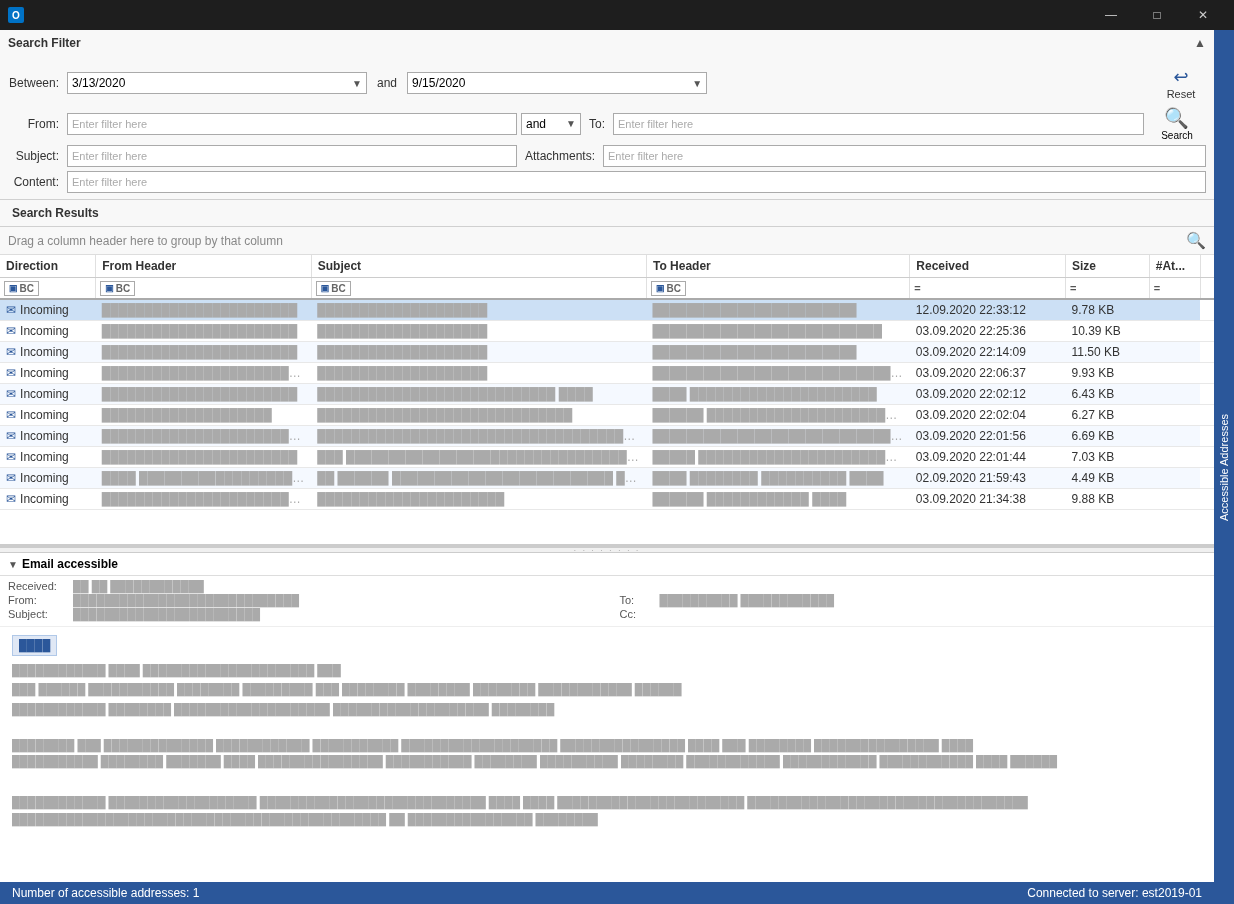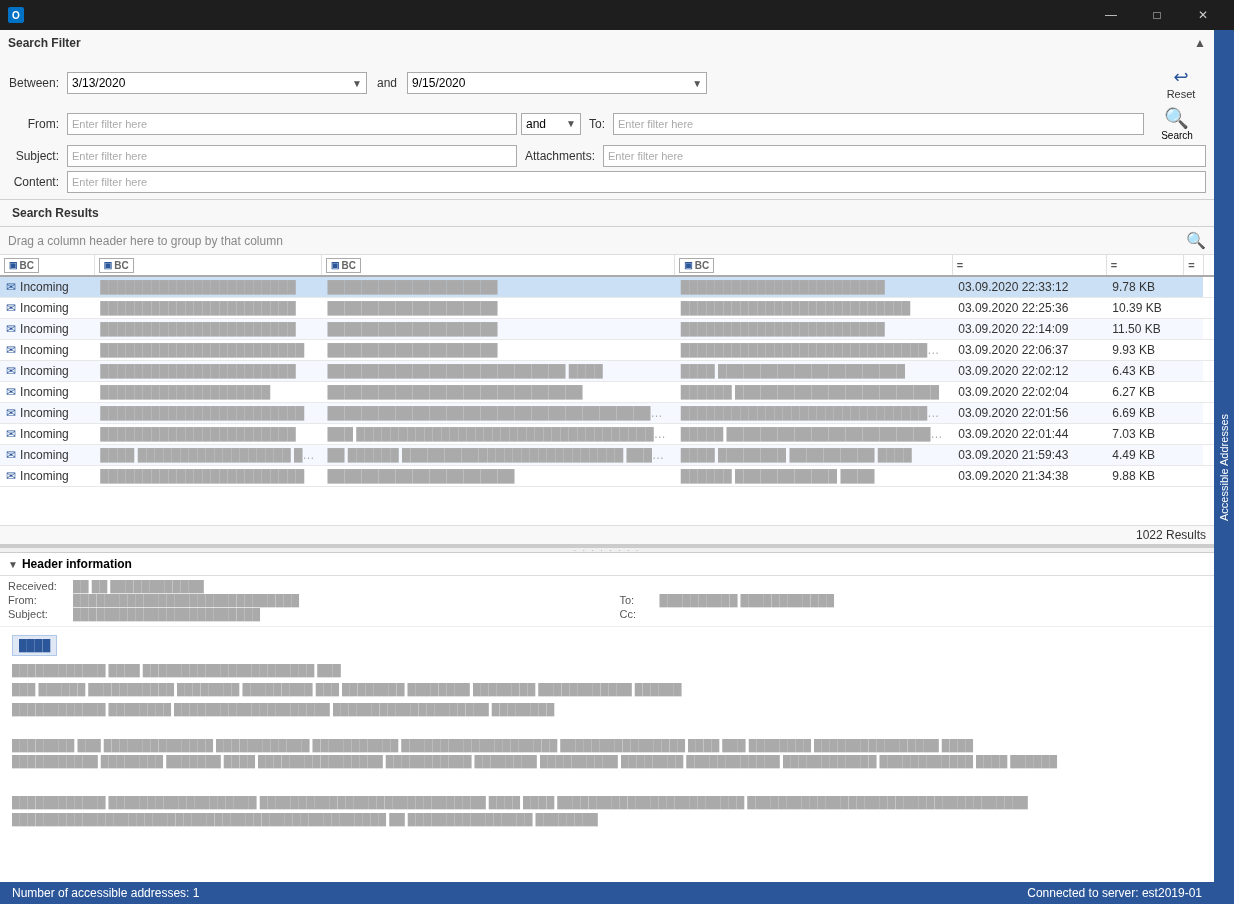--- a/index.html
+++ b/index.html
@@ -373,20 +373,30 @@
     </div>
 
     <div class="table-section">
       <div class="drag-header">
         <span>Drag a column header here to group by that column</span>
         <span style="font-size:16px; color:#555;">🔍</span>
       </div>
       <div class="results-table-wrapper">
         <table>
           <thead>
+            <tr>
+              <th style="min-width:80px;">Direction</th>
+              <th style="min-width:160px;">From Header</th>
+              <th style="min-width:250px;">Subject</th>
+              <th style="min-width:200px;">To Header</th>
+              <th style="min-width:130px;">Received</th>
+              <th style="min-width:70px;">Size</th>
+              <th style="min-width:40px;">#At...</th>
+              <th style="width:14px; padding:0;"></th>
+            </tr>
             <tr class="th-filter-row">
               <th><span class="filter-badge"><span class="filter-badge-icon">▣</span>BC</span></th>
               <th><span class="filter-badge"><span class="filter-badge-icon">▣</span>BC</span></th>
               <th><span class="filter-badge"><span class="filter-badge-icon">▣</span>BC</span></th>
               <th><span class="filter-badge"><span class="filter-badge-icon">▣</span>BC</span></th>
               <th><span style="font-size:11px; color:#555;">=</span></th>
               <th><span style="font-size:11px; color:#555;">=</span></th>
               <th><span style="font-size:11px; color:#555;">=</span></th>
               <th></th>
             </tr>
@@ -395,21 +405,21 @@
           <tr class="selected">
     <td>
       <div class="direction-cell">
         <span class="email-icon">✉</span>
         <span>Incoming</span>
       </div>
     </td>
     <td style="color:#aaa; max-width:180px;">███████████████████████</td>
     <td style="color:#aaa; max-width:280px;">████████████████████</td>
     <td style="color:#aaa; max-width:220px;">████████████████████████</td>
-    <td>03.09.2020 22:33:12</td>
+    <td>12.09.2020 22:33:12</td>
     <td>9.78 KB</td>
     <td></td>
   </tr>
               <tr>
     <td>
       <div class="direction-cell">
         <span class="email-icon">✉</span>
         <span>Incoming</span>
       </div>
     </td>
@@ -507,54 +517,51 @@
               <tr class="alt">
     <td>
       <div class="direction-cell">
         <span class="email-icon">✉</span>
         <span>Incoming</span>
       </div>
     </td>
     <td style="color:#aaa; max-width:180px;">████ ██████████████████ ████ ███</td>
     <td style="color:#aaa; max-width:280px;">██ ██████ ██████████████████████████ ████████ ████</td>
     <td style="color:#aaa; max-width:220px;">████ ████████ ██████████ ████</td>
-    <td>03.09.2020 21:59:43</td>
+    <td>02.09.2020 21:59:43</td>
     <td>4.49 KB</td>
     <td></td>
   </tr>
               <tr>
     <td>
       <div class="direction-cell">
         <span class="email-icon">✉</span>
         <span>Incoming</span>
       </div>
     </td>
     <td style="color:#aaa; max-width:180px;">████████████████████████</td>
     <td style="color:#aaa; max-width:280px;">██████████████████████</td>
     <td style="color:#aaa; max-width:220px;">██████ ████████████ ████</td>
     <td>03.09.2020 21:34:38</td>
     <td>9.88 KB</td>
     <td></td>
   </tr>
             </tbody>
         </table>
       </div>
-      <div class="results-count">
-        <span>1022 Results</span>
-      </div>
     </div>
 
     <div class="resize-handle">
       <span class="resize-dots">· · · · · · · ·</span>
     </div>
 
     <div class="email-info-section">
       <div class="email-info-header">
         <span class="collapse-icon">▼</span>
-        <span style="font-weight:bold;">Header information</span>
+        <span style="font-weight:bold;">Email accessible</span>
       </div>
 
       <div class="email-meta">
         <div class="email-meta-row">
           <span class="meta-label">Received:</span>
           <span class="meta-value" style="color:#aaa; font-size:11px;">██ ██ ████████████</span>
         </div>
         <div class="email-meta-row">
           <span class="meta-label">From:</span>
           <span class="meta-value" style="color:#aaa; font-size:11px; flex:1;">█████████████████████████████</span>

